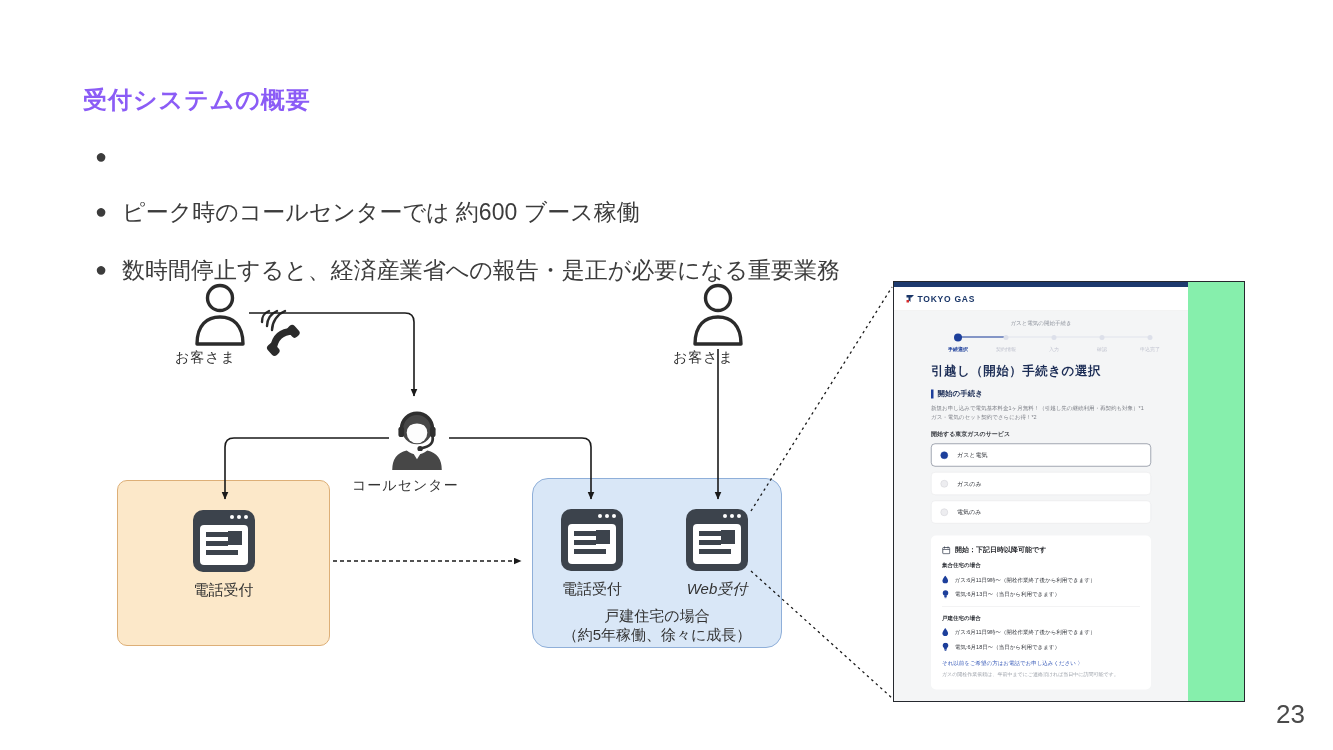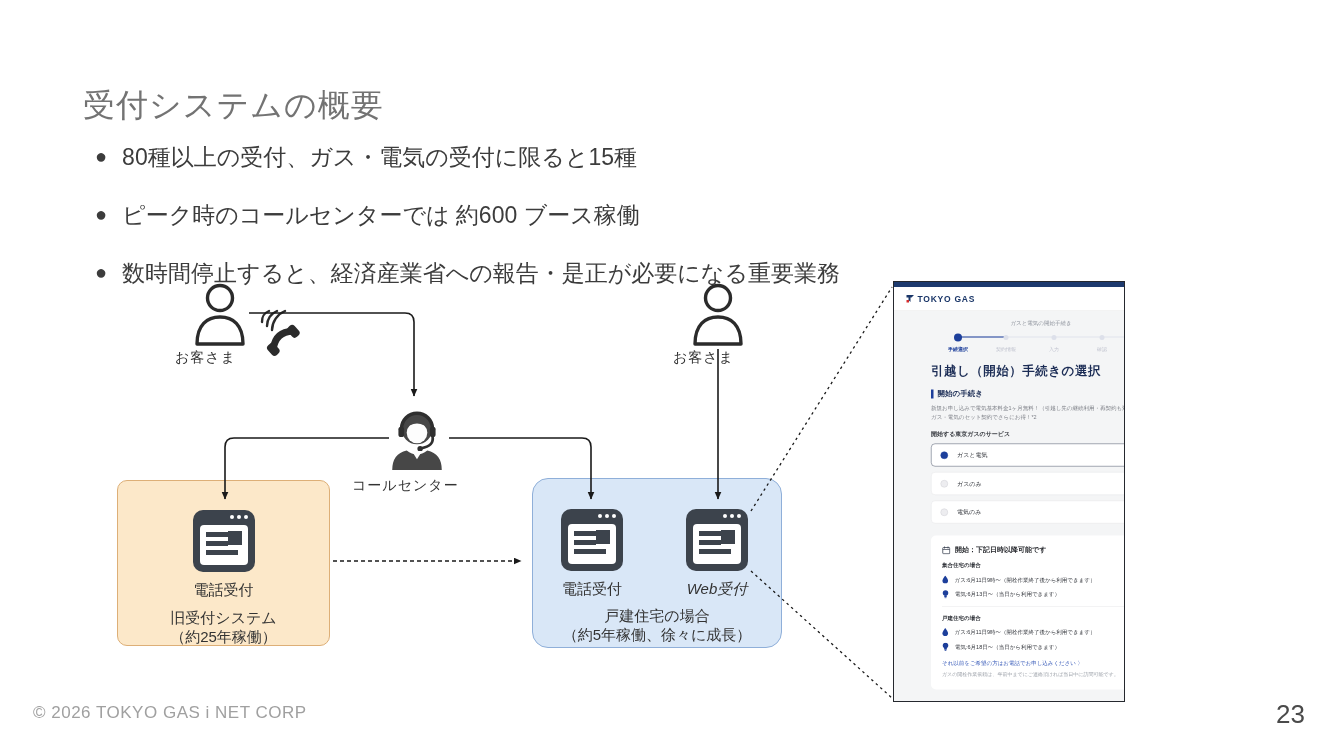--- a/index.html
+++ b/index.html
@@ -2,21 +2,21 @@
 <html><head>
 <meta charset="utf-8">
 <style>
   * { margin:0; padding:0; box-sizing:border-box; }
   html,body { width:1333px; height:750px; }
   body { font-family:"Liberation Sans","DejaVu Sans",sans-serif; background:#fff; position:relative; overflow:hidden; }
 
   .slide { position:absolute; inset:0; background:#fff; }
 
   
-  .slide-title { position:absolute; left:83px; top:84px; font-size:32px; font-weight:normal; color:#737373; letter-spacing:1px; }
+  .slide-title { position:absolute; left:83px; top:84px; font-size:24px; font-weight:bold; color:#8b5cf6; letter-spacing:1px; }
   .bullets { position:absolute; left:95px; top:142px; list-style:none; }
   .bullets li { display:flex; gap:15px; margin-bottom:27px; font-size:23px; color:#3c3c3c; align-items:flex-start; }
   .bullets li .bu { font-size:20px; line-height:28px; color:#3c3c3c; }
 
   
   .sysbox { position:absolute; border-radius:10px; z-index:1; }
   .box-old { left:117px; top:480px; width:213px; height:166px; background:#fce8c9; border:1.5px solid #ddaf77; }
   .box-new { left:532px; top:478px; width:250px; height:170px; background:#d9e7f7; border:1.5px solid #8fafd9; border-radius:16px; }
   .sys-label { position:absolute; font-size:15px; color:#333; text-align:center; }
   .sys-name  { position:absolute; width:100%; text-align:center; font-size:15px; color:#333; }
@@ -34,22 +34,22 @@
 
   
   .diag-label { position:absolute; font-size:14px; color:#333; text-align:left; letter-spacing:1px; z-index:4; }
   .switch-note { position:absolute; left:338px; top:540px; width:172px; background:#fff; z-index:6;
                  font-size:14px; color:#333; text-align:center; line-height:21px; }
 
   .connectors { position:absolute; left:0; top:0; z-index:5; pointer-events:none; }
   .icon-abs { position:absolute; z-index:3; }
 
   
-  .shot-frame { position:absolute; left:893px; top:281px; width:232px; height:421px; border:1.5px solid #25282e;
-                background:#14532d; overflow:hidden; z-index:2; }
+  .shot-frame { position:absolute; left:893px; top:281px; width:352px; height:421px; border:1.5px solid #25282e;
+                background:#86efac; overflow:hidden; z-index:2; }
   .shot-scale { width:588px; height:842px; transform:scale(0.5); transform-origin:0 0; }
   .shot-topbar { height:10px; background:#1d3a6e; }
   .shot-header { background:#fff; height:48px; display:flex; align-items:center; padding-left:24px; border-bottom:1px solid #e6e6e6; }
   .brand { display:flex; align-items:center; gap:6px; }
   .brand-text { font-size:17px; font-weight:bold; color:#1a3668; letter-spacing:1.5px; }
   .shot-body { padding:16px 74px 30px 74px; background:#f4f5f6; }
   .flow-title { text-align:center; font-size:11px; color:#8a8f99; }
   .stepper { position:relative; height:48px; margin-top:10px; }
   .step-line { position:absolute; top:10px; left:54px; width:384px; height:2px; background:#dfe3ec; }
   .step-line-active { position:absolute; top:10px; left:54px; width:96px; height:2px; background:#1d3f9b; }
@@ -85,21 +85,20 @@
 </head>
 <body>
 
 <div class="slide">
 
   <div class="slide-title">受付システムの概要</div>
 
   <ul class="bullets">
     <li>
         <span class="bu">●</span>
-        <span>80種以上の受付、ガス・電気の受付に限ると15種</span>
       </li>
     <li>
         <span class="bu">●</span>
         <span>ピーク時のコールセンターでは 約600 ブース稼働</span>
       </li>
     <li>
         <span class="bu">●</span>
         <span>数時間停止すると、経済産業省への報告・是正が必要になる重要業務</span>
       </li>
   </ul>
@@ -164,22 +163,20 @@
           <i></i>
         </div>
       <div class="panel">
           <div class="b1"></div>
           <div class="b2"></div>
           <div class="b3"></div>
           <div class="sq"></div>
         </div>
     </div>
     <div class="sys-label" style="left:0; top:100px; width:100%;">電話受付</div>
-    <div class="sys-name" style="top:128px;">旧受付システム</div>
-    <div class="sys-name" style="top:147px;">（約25年稼働）</div>
   </div>
 
   <div class="sysbox box-new">
     <div class="browser" style="left:28px; top:30px;">
       <div class="dots">
           <i></i>
           <i></i>
           <i></i>
         </div>
       <div class="panel">
@@ -311,16 +308,15 @@
             <span>電気:6月18日〜（当日から利用できます）</span>
           </div>
 
           <div class="shot-link">それ以前をご希望の方はお電話でお申し込みください 〉</div>
           <div class="shot-note">ガスの開栓作業依頼は、午前中までにご連絡頂ければ当日中に訪問可能です。</div>
         </div>
       </div>
     </div>
   </div>
 
-  <div class="footer">© 2026 TOKYO GAS i NET CORP</div>
   <div class="pagenum">23</div>
 
 </div>
 
 </body></html>

